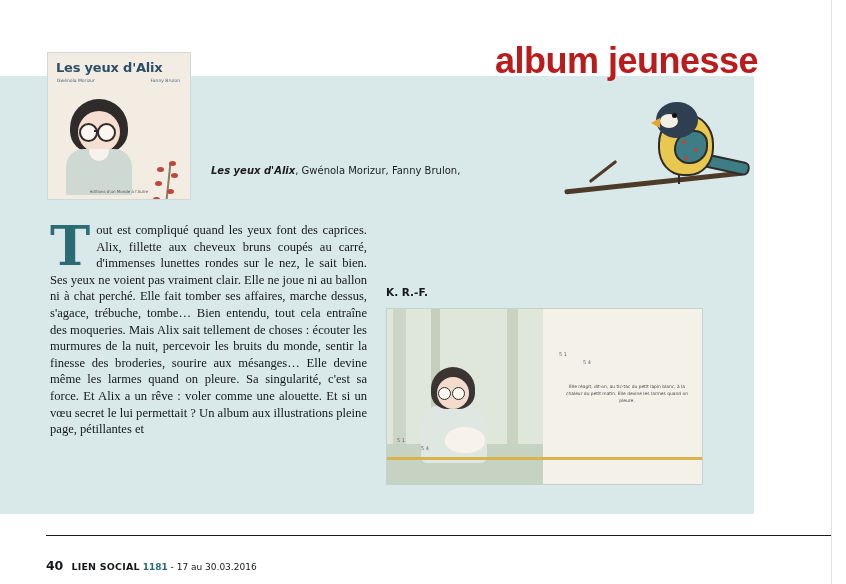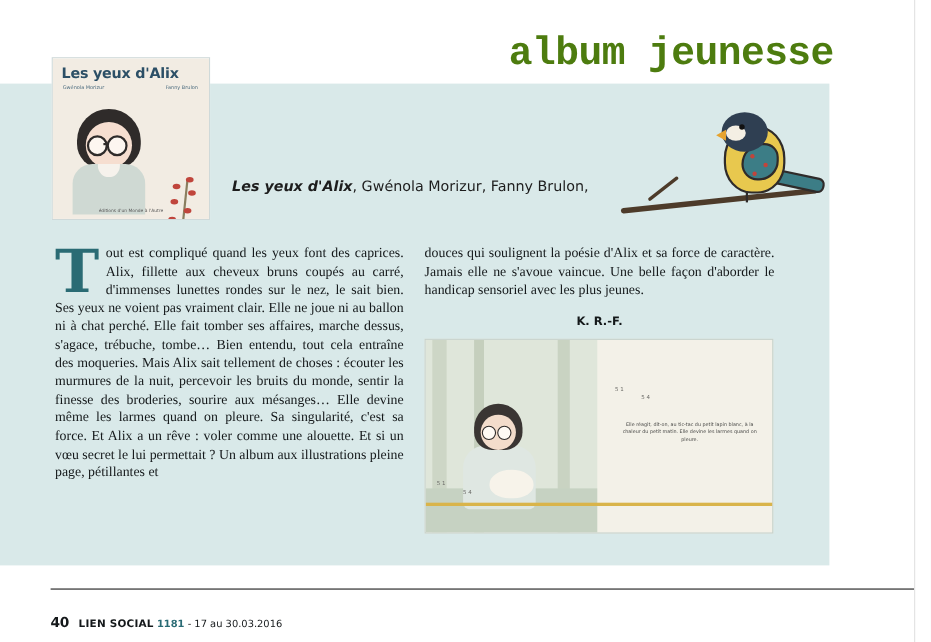--- a/index.html
+++ b/index.html
@@ -54,26 +54,26 @@
     top: 76px;
     width: 754px;
     height: 438px;
     background: #d9e9e9;
   }
 
   
   .section-title {
     position: absolute;
     right: 88px;
-    top: 28px;
-    font-family: Liberation Mono, monospace;
+    top: 40px;
+    font-family: Liberation Sans, sans-serif;
     font-weight: bold;
     font-size: 36px;
     letter-spacing: -0.5px;
-    color: #4d7c0f;
+    color: #b91c1c;
     white-space: nowrap;
   }
 
   
   .cover {
     position: absolute;
     left: 47px;
     top: 52px;
     width: 144px;
     height: 148px;
@@ -213,21 +213,21 @@
     letter-spacing: -0.3px;
   }
 
   
   .credits {
     position: absolute;
     left: 211px;
     top: 164px;
     width: 330px;
     font-family: "DejaVu Sans", sans-serif;
-    font-size: 13px;
+    font-size: 10px;
     line-height: 14px;
     color: #1d1d1d;
   }
   .credits i { font-style: italic; }
   .credits b { font-weight: bold; }
 
   
   .bird-wrap {
     position: absolute;
     left: 556px;
@@ -378,21 +378,21 @@
     font-size: 54px;
     line-height: 44px;
     padding: 2px 6px 0 0;
     color: #2a6b74;
   }
   .byline {
     position: absolute;
     left: 386px;
     top: 286px;
     width: 318px;
-    text-align: center;
+    text-align: left;
     font-family: "DejaVu Sans", sans-serif;
     font-weight: bold;
     font-size: 10.5px;
     color: #14181a;
   }
 
   
   .photo {
     position: absolute;
     left: 386px;
@@ -588,23 +588,20 @@
     <div class="bird-head"></div>
     <div class="bird-cheek"></div>
     <div class="bird-eye"></div>
     <div class="bird-beak"></div>
   </div>
 
   <div class="col col-left">
     <span class="dropcap">T</span><span>out est compliqué quand les yeux font des caprices. Alix, fillette aux cheveux bruns coupés au carré, d'immenses lunettes rondes sur le nez, le sait bien. Ses yeux ne voient pas vraiment clair. Elle ne joue ni au ballon ni à chat perché. Elle fait tomber ses affaires, marche dessus, s'agace, trébuche, tombe… Bien entendu, tout cela entraîne des moqueries. Mais Alix sait tellement de choses : écouter les murmures de la nuit, percevoir les bruits du monde, sentir la finesse des broderies, sourire aux mésanges… Elle devine même les larmes quand on pleure. Sa singularité, c'est sa force. Et Alix a un rêve : voler comme une alouette. Et si un vœu secret le lui permettait ? Un album aux illustrations pleine page, pétillantes et</span>
   </div>
 
-  <div class="col col-right">
-    <span>douces qui soulignent la poésie d'Alix et sa force de caractère. Jamais elle ne s'avoue vaincue. Une belle façon d'aborder le handicap sensoriel avec les plus jeunes.</span>
-  </div>
 
   <div class="byline">K. R.-F.</div>
 
   <div class="photo">
     <div class="ph-left">
       <div class="tree t1"></div>
       <div class="tree t2"></div>
       <div class="tree t3"></div>
       <div class="ph-ground"></div>
       <div class="ph-girl-body"></div>

